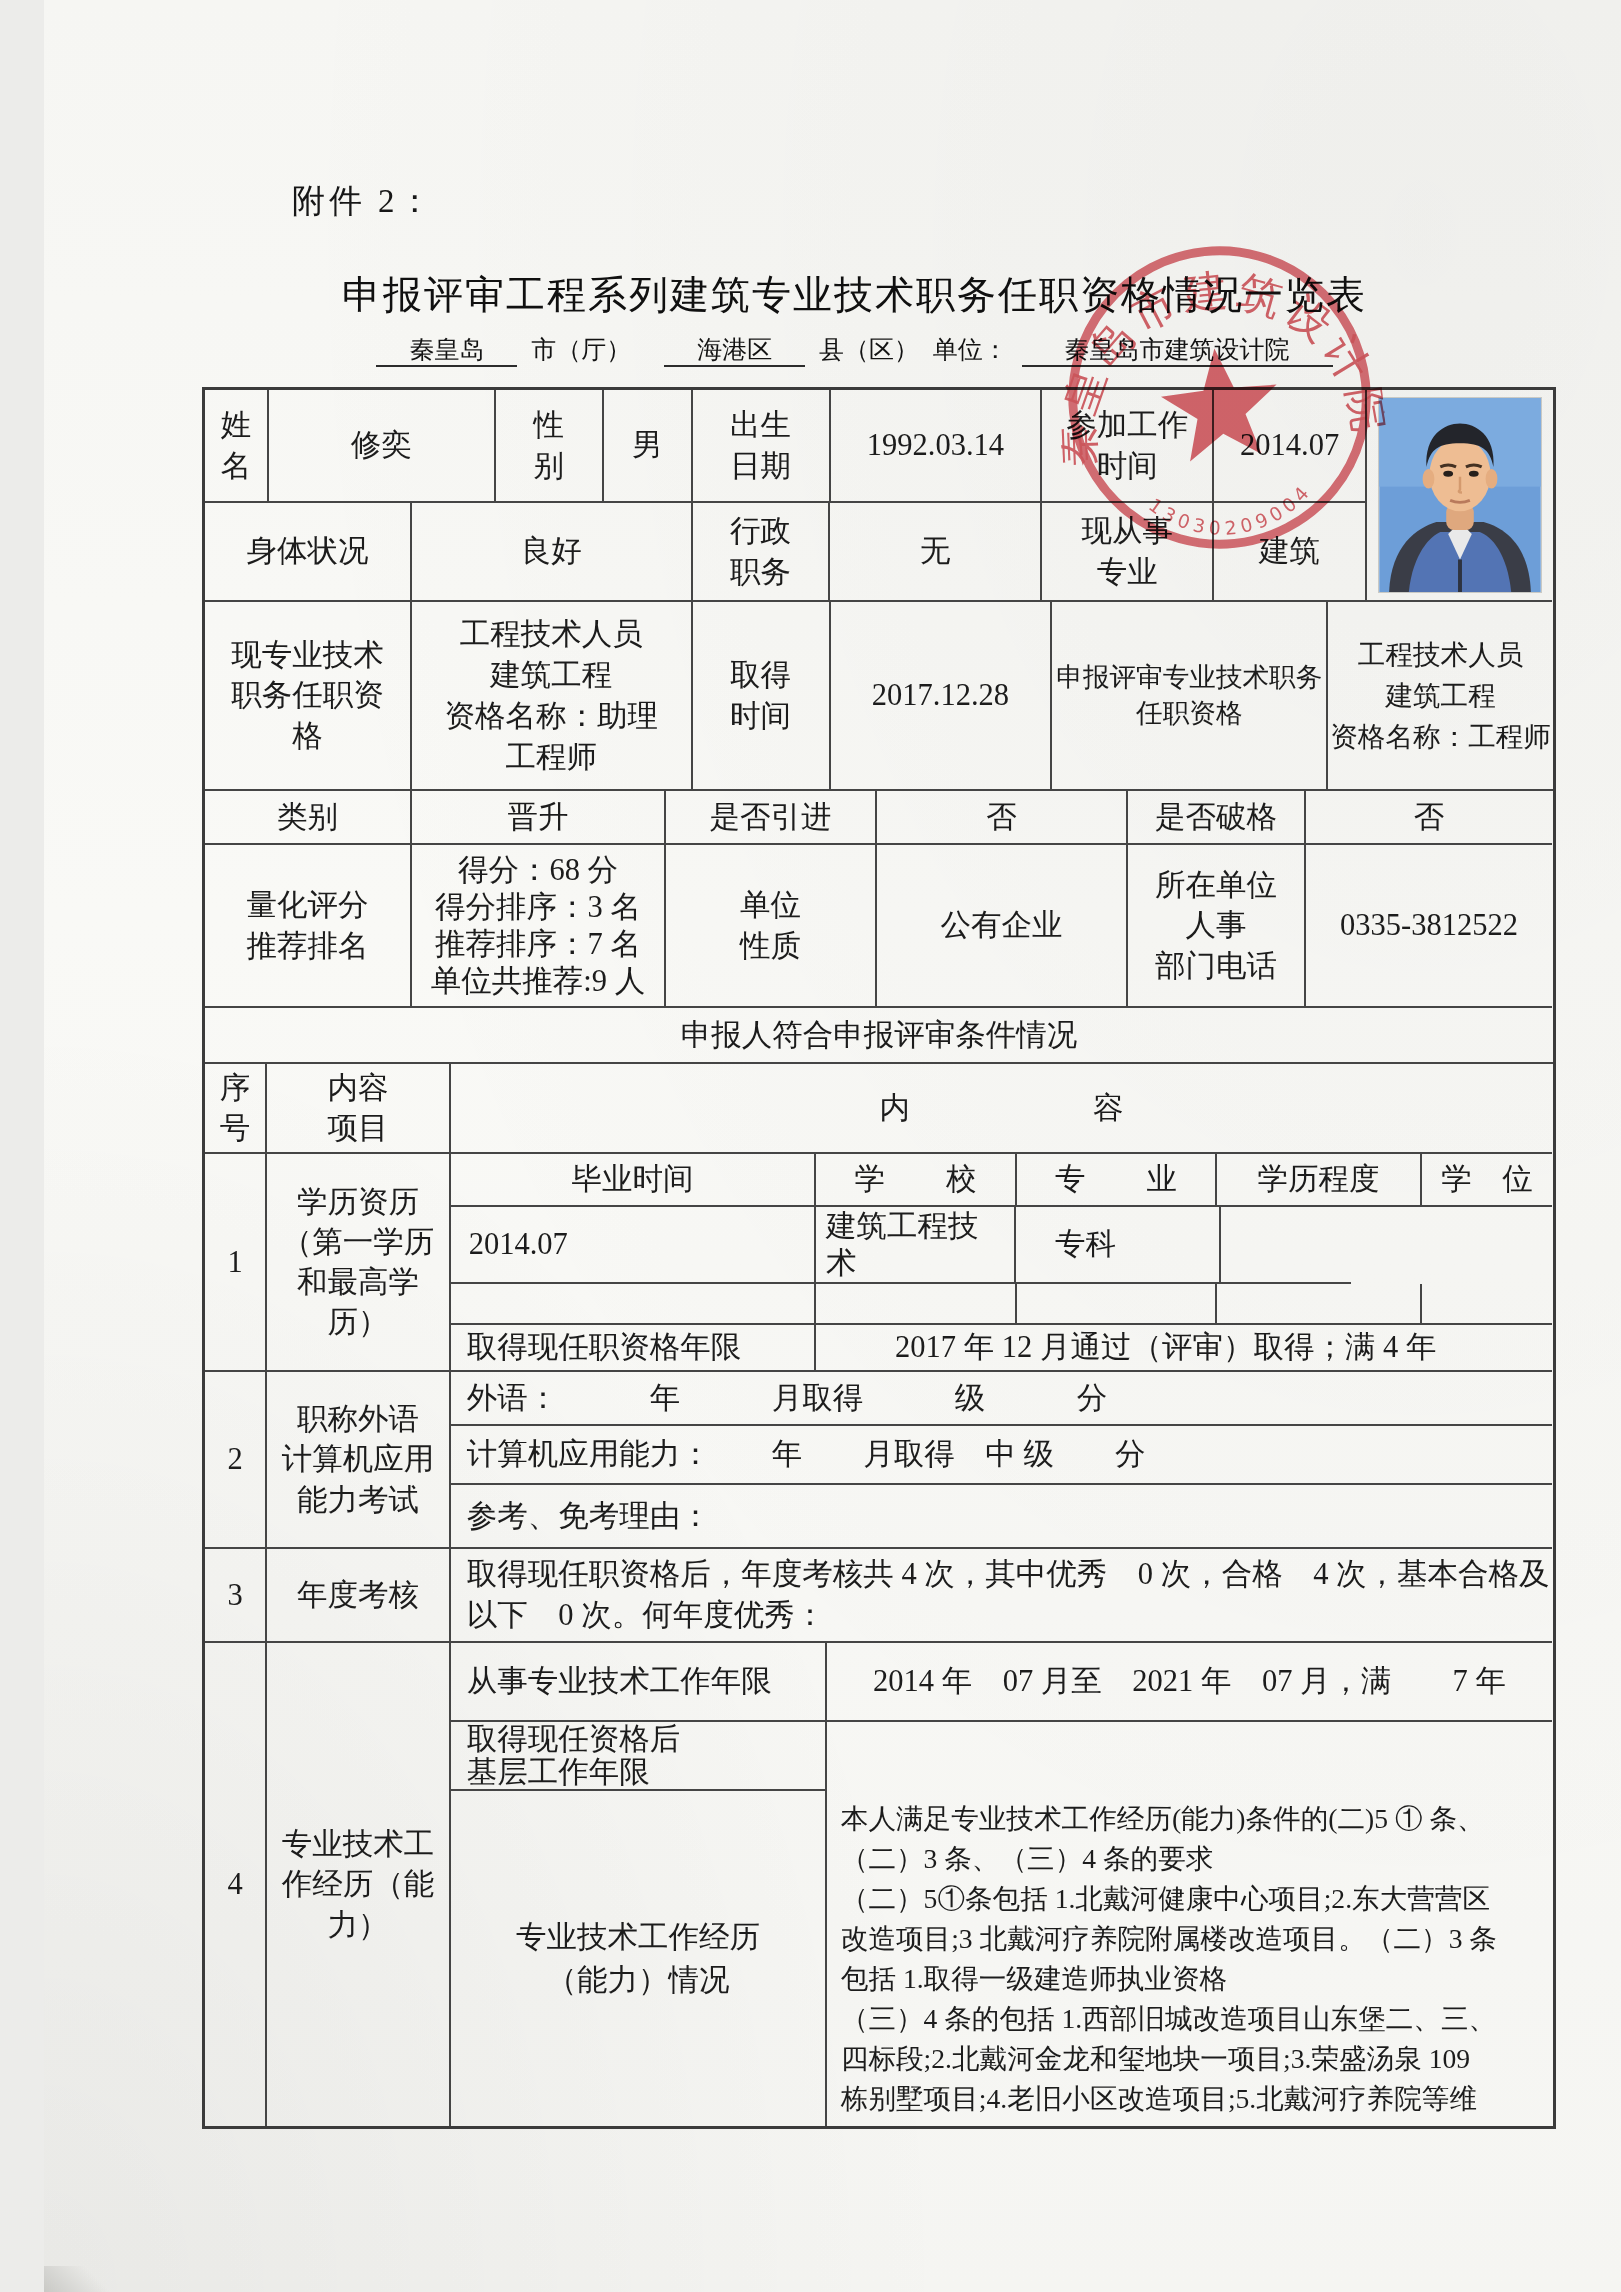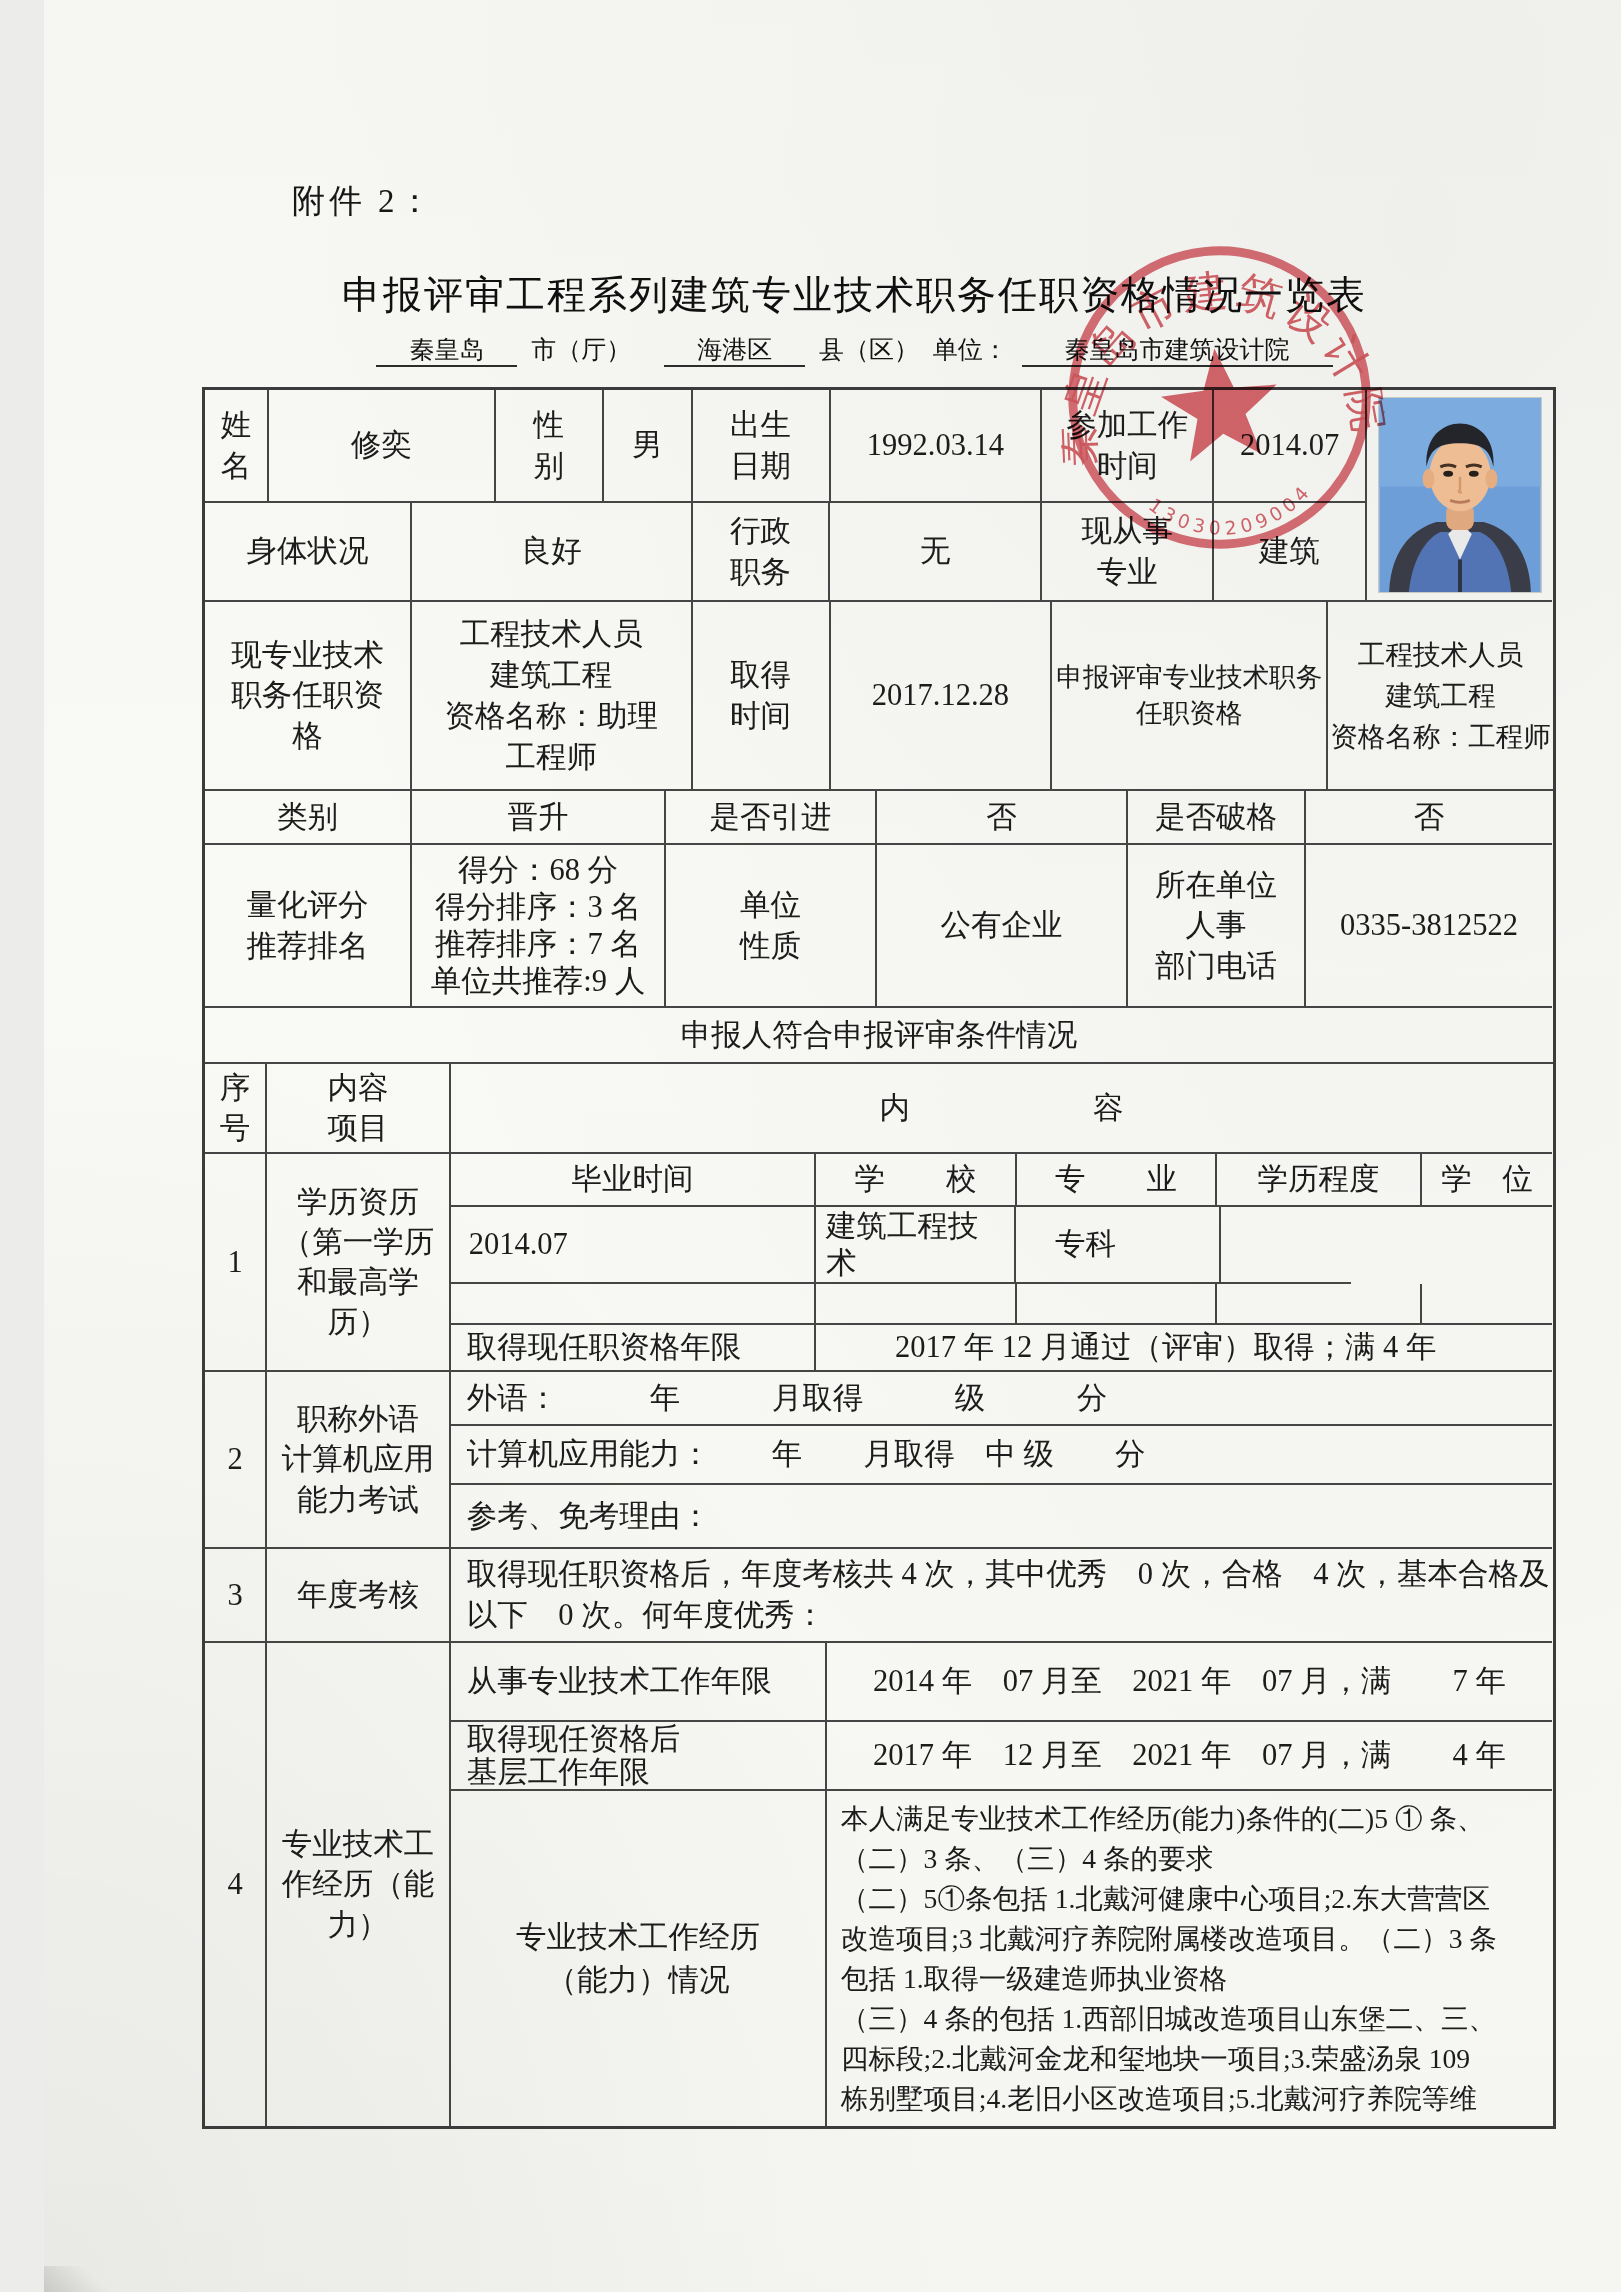--- a/index.html
+++ b/index.html
@@ -256,21 +256,20 @@
       <div class="c nb" style="width:62px">4</div>
       <div class="c nb" style="width:184px;padding:0 7.9px">专业技术工作经历（能力）</div>
       <div class="col" style="width:1101px">
         <div class="band" style="height:79px">
           <div class="c left" style="width:376px;padding-left:15.8px">从事专业技术工作年限</div>
           <div class="c last" style="width:725px">2014 年　07 月至　2021 年　07 月，满　　7 年</div>
         </div>
         <div class="band" style="height:69px">
           <div class="c left pre" style="width:376px;padding-left:15.8px;line-height:33px">取得现任资格后
 基层工作年限</div>
-          <div class="c last" style="width:725px">2017 年　12 月至　2021 年　07 月，满　　4 年</div>
         </div>
         <div class="band" style="height:335px">
           <div class="c pre nb" style="width:376px;line-height:43px">专业技术工作经历
 （能力）情况</div>
           <div class="c last left pre nb" style="width:725px;padding:7.9px 7.9px 7.9px 13.8px;font-size:27.6px;line-height:40px;align-items:flex-start">本人满足专业技术工作经历(能力)条件的(二)5 ① 条、
 （二）3 条、（三）4 条的要求
 （二）5①条包括 1.北戴河健康中心项目;2.东大营营区
 改造项目;3 北戴河疗养院附属楼改造项目。（二）3 条
 包括 1.取得一级建造师执业资格
 （三）4 条的包括 1.西部旧城改造项目山东堡二、三、

